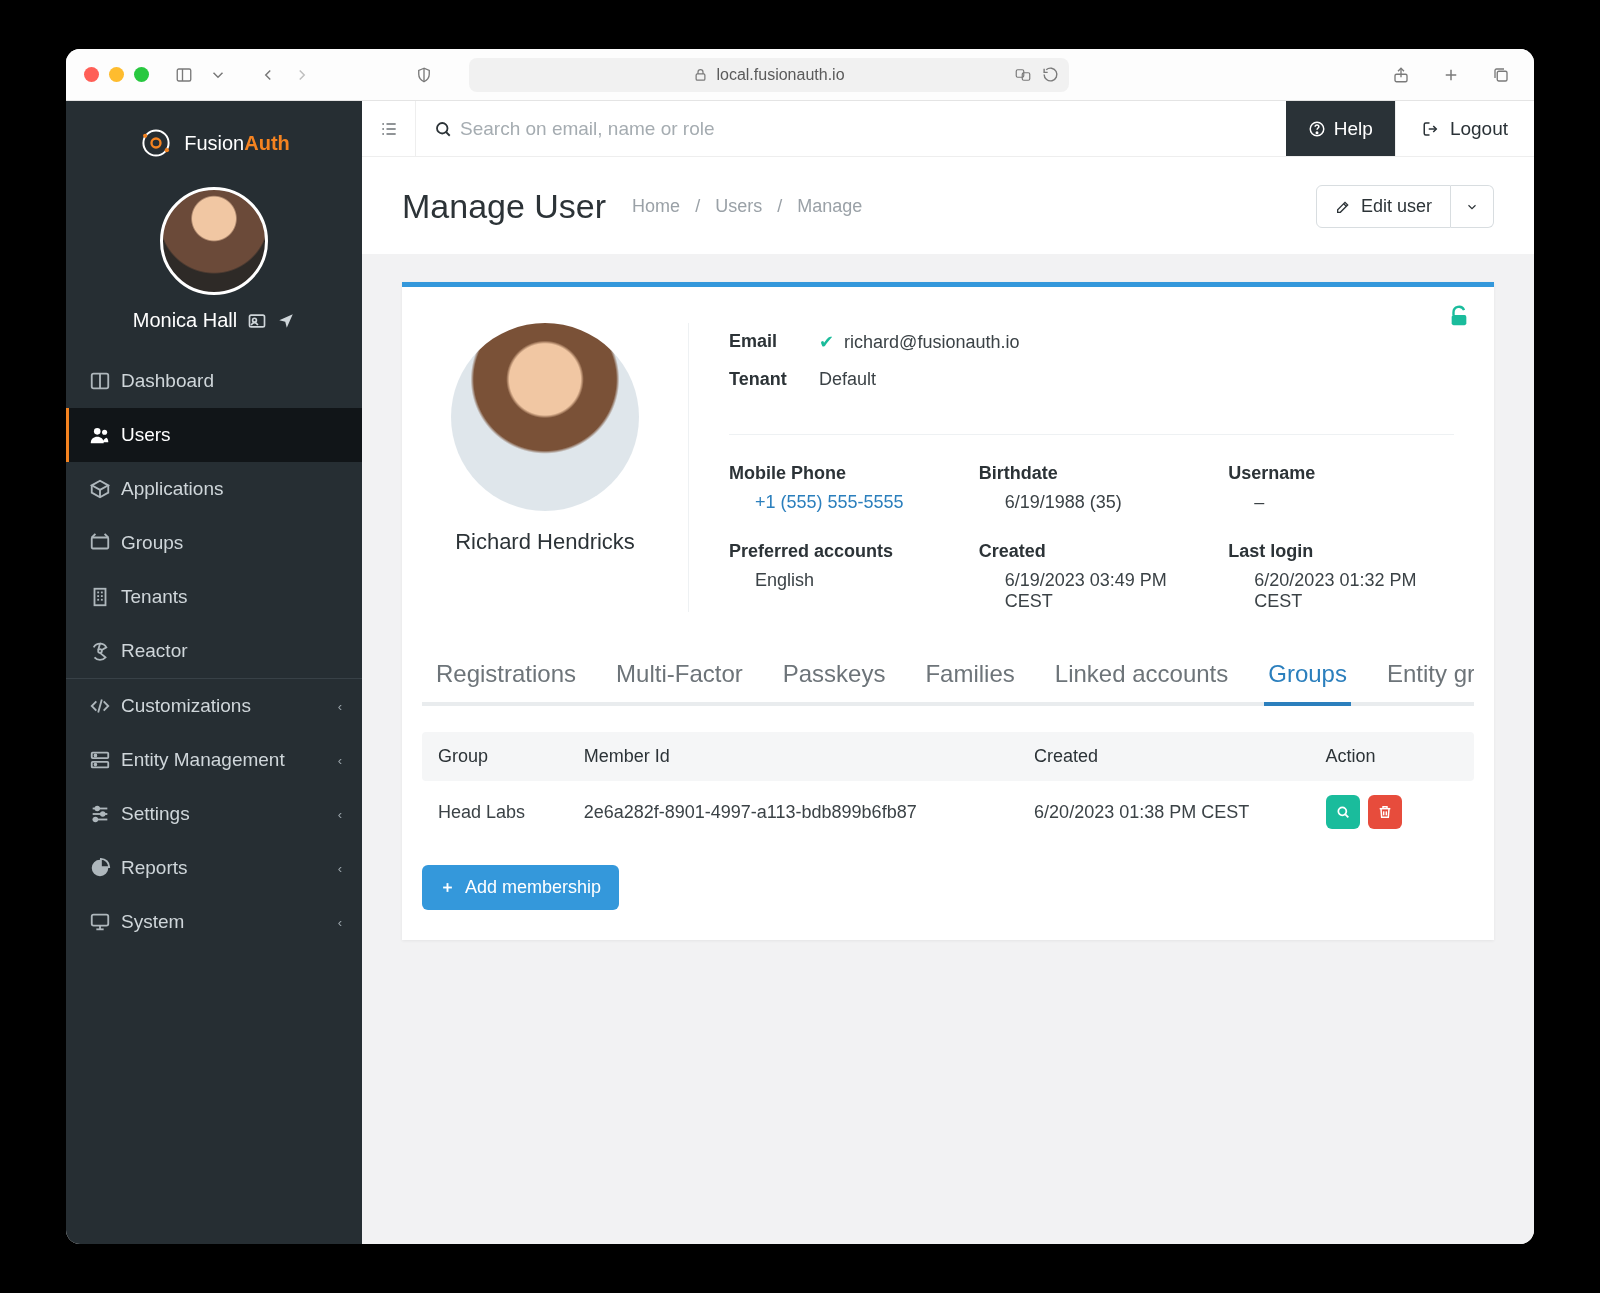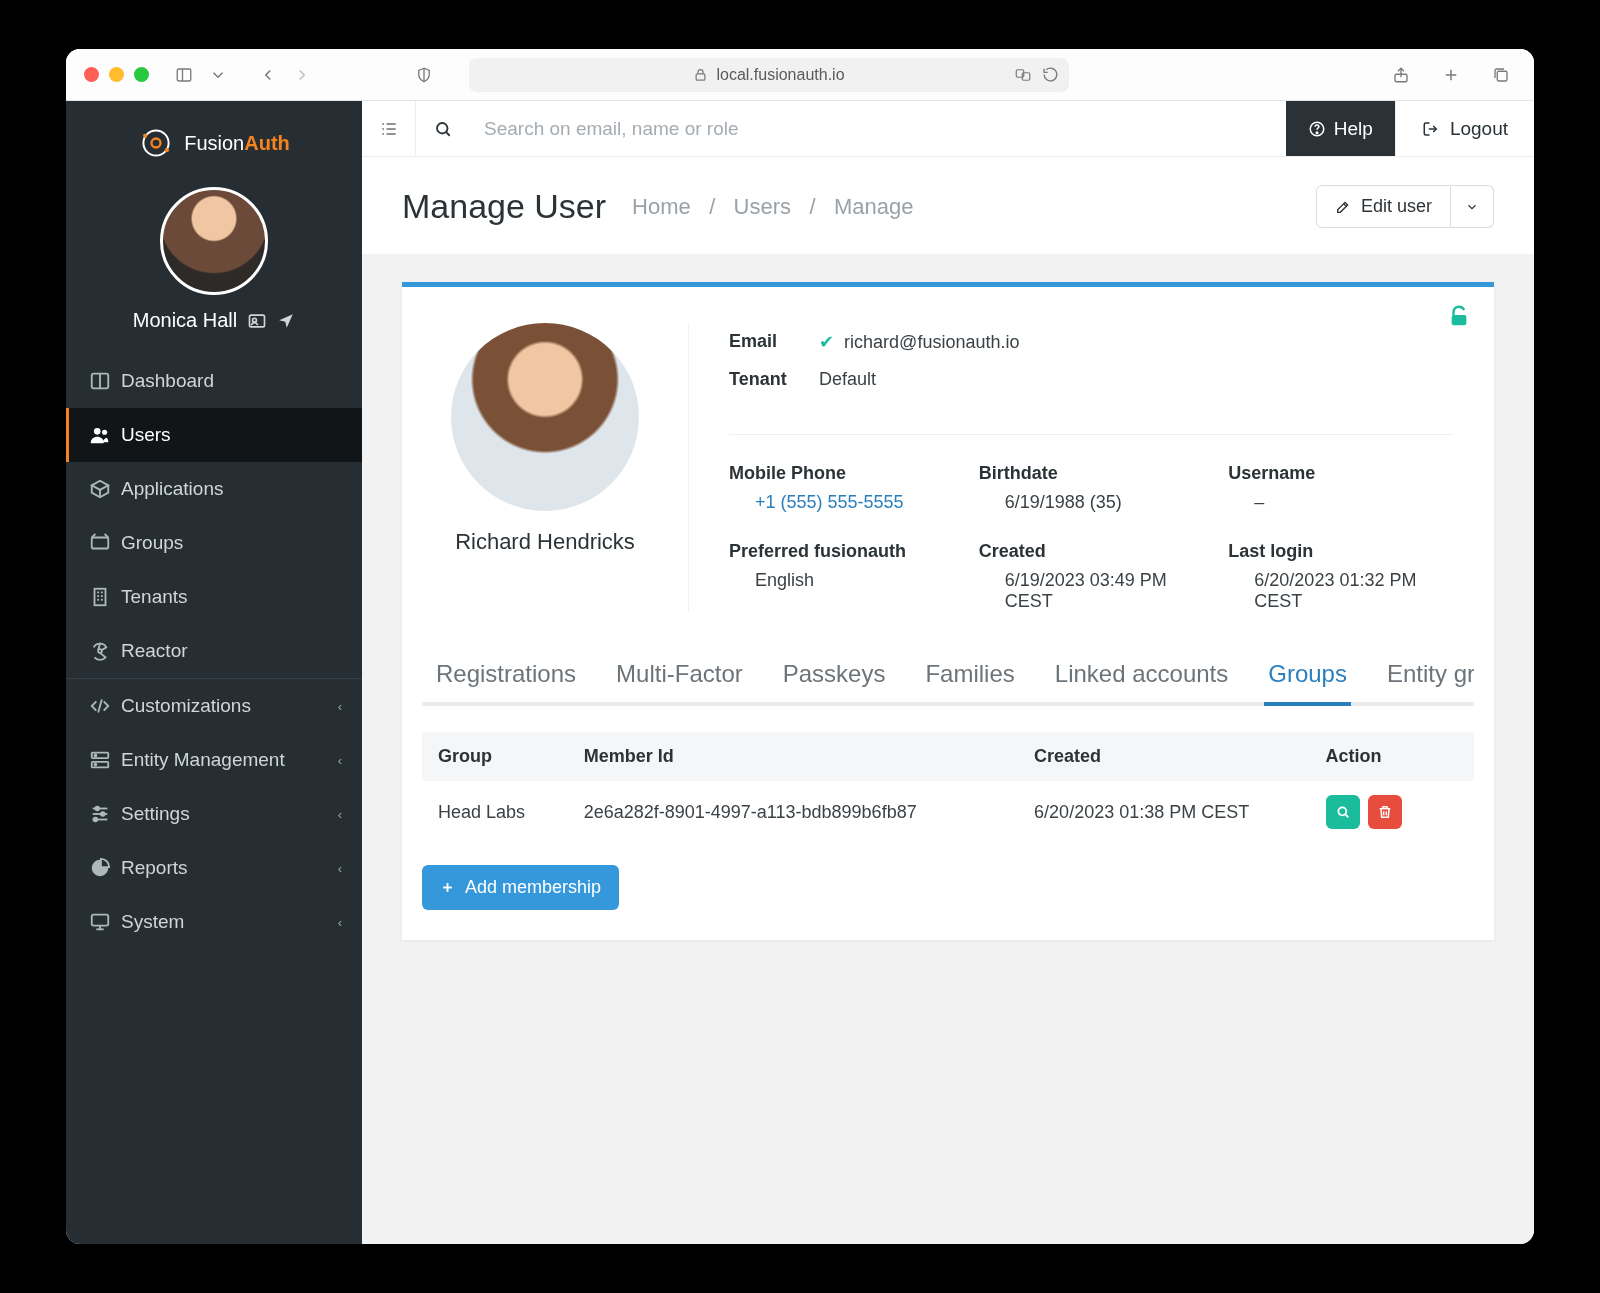--- a/index.html
+++ b/index.html
@@ -77,29 +77,29 @@
 }
 .nav-item.active { background:#111518; color:#fff; border-left-color:#f58320; }
 .nav-sep { height:1px; background:#384147; }
 .nav-item .chev { margin-left:auto; font-size:13px; color:#9aa4aa; }
 .nav-icon { width:22px; height:22px; color:#aeb7bc; }
 .nav-item.active .nav-icon { color:#fff; }
 
 .main { flex:1; display:flex; flex-direction:column; min-width:0; background:#f2f2f3; }
 .toolbar { height:56px; background:#fff; border-bottom:1px solid #eee; display:flex; align-items:stretch; }
 .tb-hamburger { width:54px; display:flex; align-items:center; justify-content:center; border-right:1px solid #eee; color:#6b7175; }
-.tb-search { flex:1; display:flex; align-items:center; gap:32px; padding:0 18px; color:#6b7175; }
+.tb-search { flex:1; display:flex; align-items:center; gap:8px; padding:0 18px; color:#6b7175; }
 .tb-search input { border:none; outline:none; font-size:19px; color:#333; width:100%; }
 .tb-search input::placeholder { color:#a5acb1; }
 .tb-help { background:#2a3237; color:#fff; display:flex; align-items:center; gap:8px; padding:0 22px; font-size:19px; }
 .tb-logout { display:flex; align-items:center; gap:10px; padding:0 26px; font-size:19px; color:#2a3237; border-left:1px solid #eee; }
 
 .page-header { display:flex; align-items:center; padding:28px 40px 26px; gap:20px; background:#fff; }
 .page-title { font-size:34px; color:#2c3337; font-weight:400; }
-.breadcrumb { color:#9aa1a7; font-size:22px; margin-left:6px; }
+.breadcrumb { color:#9aa1a7; font-size:18px; margin-left:6px; }
 .page-actions { margin-left:auto; display:flex; }
 .btn-outline { border:1px solid #d8dde0; background:#fff; color:#2c3337; font-size:18px; padding:10px 18px; border-radius:6px 0 0 6px; display:flex; align-items:center; gap:10px; cursor:pointer; }
 .btn-outline.caret { border-radius:0 6px 6px 0; border-left:none; padding:10px 14px; }
 
 .card {
   margin: 28px 40px 40px;
   background:#fff;
   border-top:5px solid #3498db;
   box-shadow: 0 1px 3px rgba(0,0,0,0.06);
   position:relative;
@@ -121,21 +121,21 @@
 .dg-cell .value.link { color:#2b7fbd; }
 
 .tabs-wrap { margin:10px 20px 0; overflow:hidden; }
 .tabs { display:flex; gap:36px; border-bottom:4px solid #e9ecee; padding:0 12px; font-size:24px; color:#6d7479; }
 .tab { padding:12px 2px 14px; cursor:pointer; white-space:nowrap; position:relative; }
 .tab.active { color:#2b7fbd; }
 .tab.active::after { content:""; position:absolute; left:-2px; right:-2px; bottom:-4px; height:4px; background:#2b7fbd; }
 
 .table { margin:26px 20px 0; font-size:18px; }
 .table-head, .table-row { display:grid; grid-template-columns: 1.1fr 3.4fr 2.2fr 1fr; align-items:center; padding:14px 16px; }
-.table-head { background:#f5f6f7; color:#2c3337; font-weight:700; border-radius:4px; }
+.table-head { background:#f5f6f7; color:#2c3337; font-weight:400; border-radius:4px; }
 .table-row { color:#3b4246; }
 .actions { display:flex; gap:8px; justify-content:flex-start; }
 .icon-btn { width:34px; height:34px; border-radius:6px; display:flex; align-items:center; justify-content:center; cursor:pointer; color:#fff; }
 .icon-btn.teal { background:#1abc9c; }
 .icon-btn.red { background:#e74c3c; }
 .btn-primary { margin:22px 20px 0; background:#3498db; color:#fff; border:none; border-radius:6px; padding:12px 18px; font-size:18px; display:inline-flex; align-items:center; gap:10px; cursor:pointer; }
 
 svg { display:block; }
 </style>
 </head>
@@ -476,21 +476,21 @@
               </div>
               <div class="dg-cell">
                 <div class="label">Birthdate</div>
                 <div class="value">6/19/1988 (35)</div>
               </div>
               <div class="dg-cell">
                 <div class="label">Username</div>
                 <div class="value">–</div>
               </div>
               <div class="dg-cell">
-                <div class="label">Preferred fusionauth</div>
+                <div class="label">Preferred accounts</div>
                 <div class="value">English</div>
               </div>
               <div class="dg-cell">
                 <div class="label">Created</div>
                 <div class="value">6/19/2023 03:49 PM CEST</div>
               </div>
               <div class="dg-cell">
                 <div class="label">Last login</div>
                 <div class="value">6/20/2023 01:32 PM CEST</div>
               </div>

